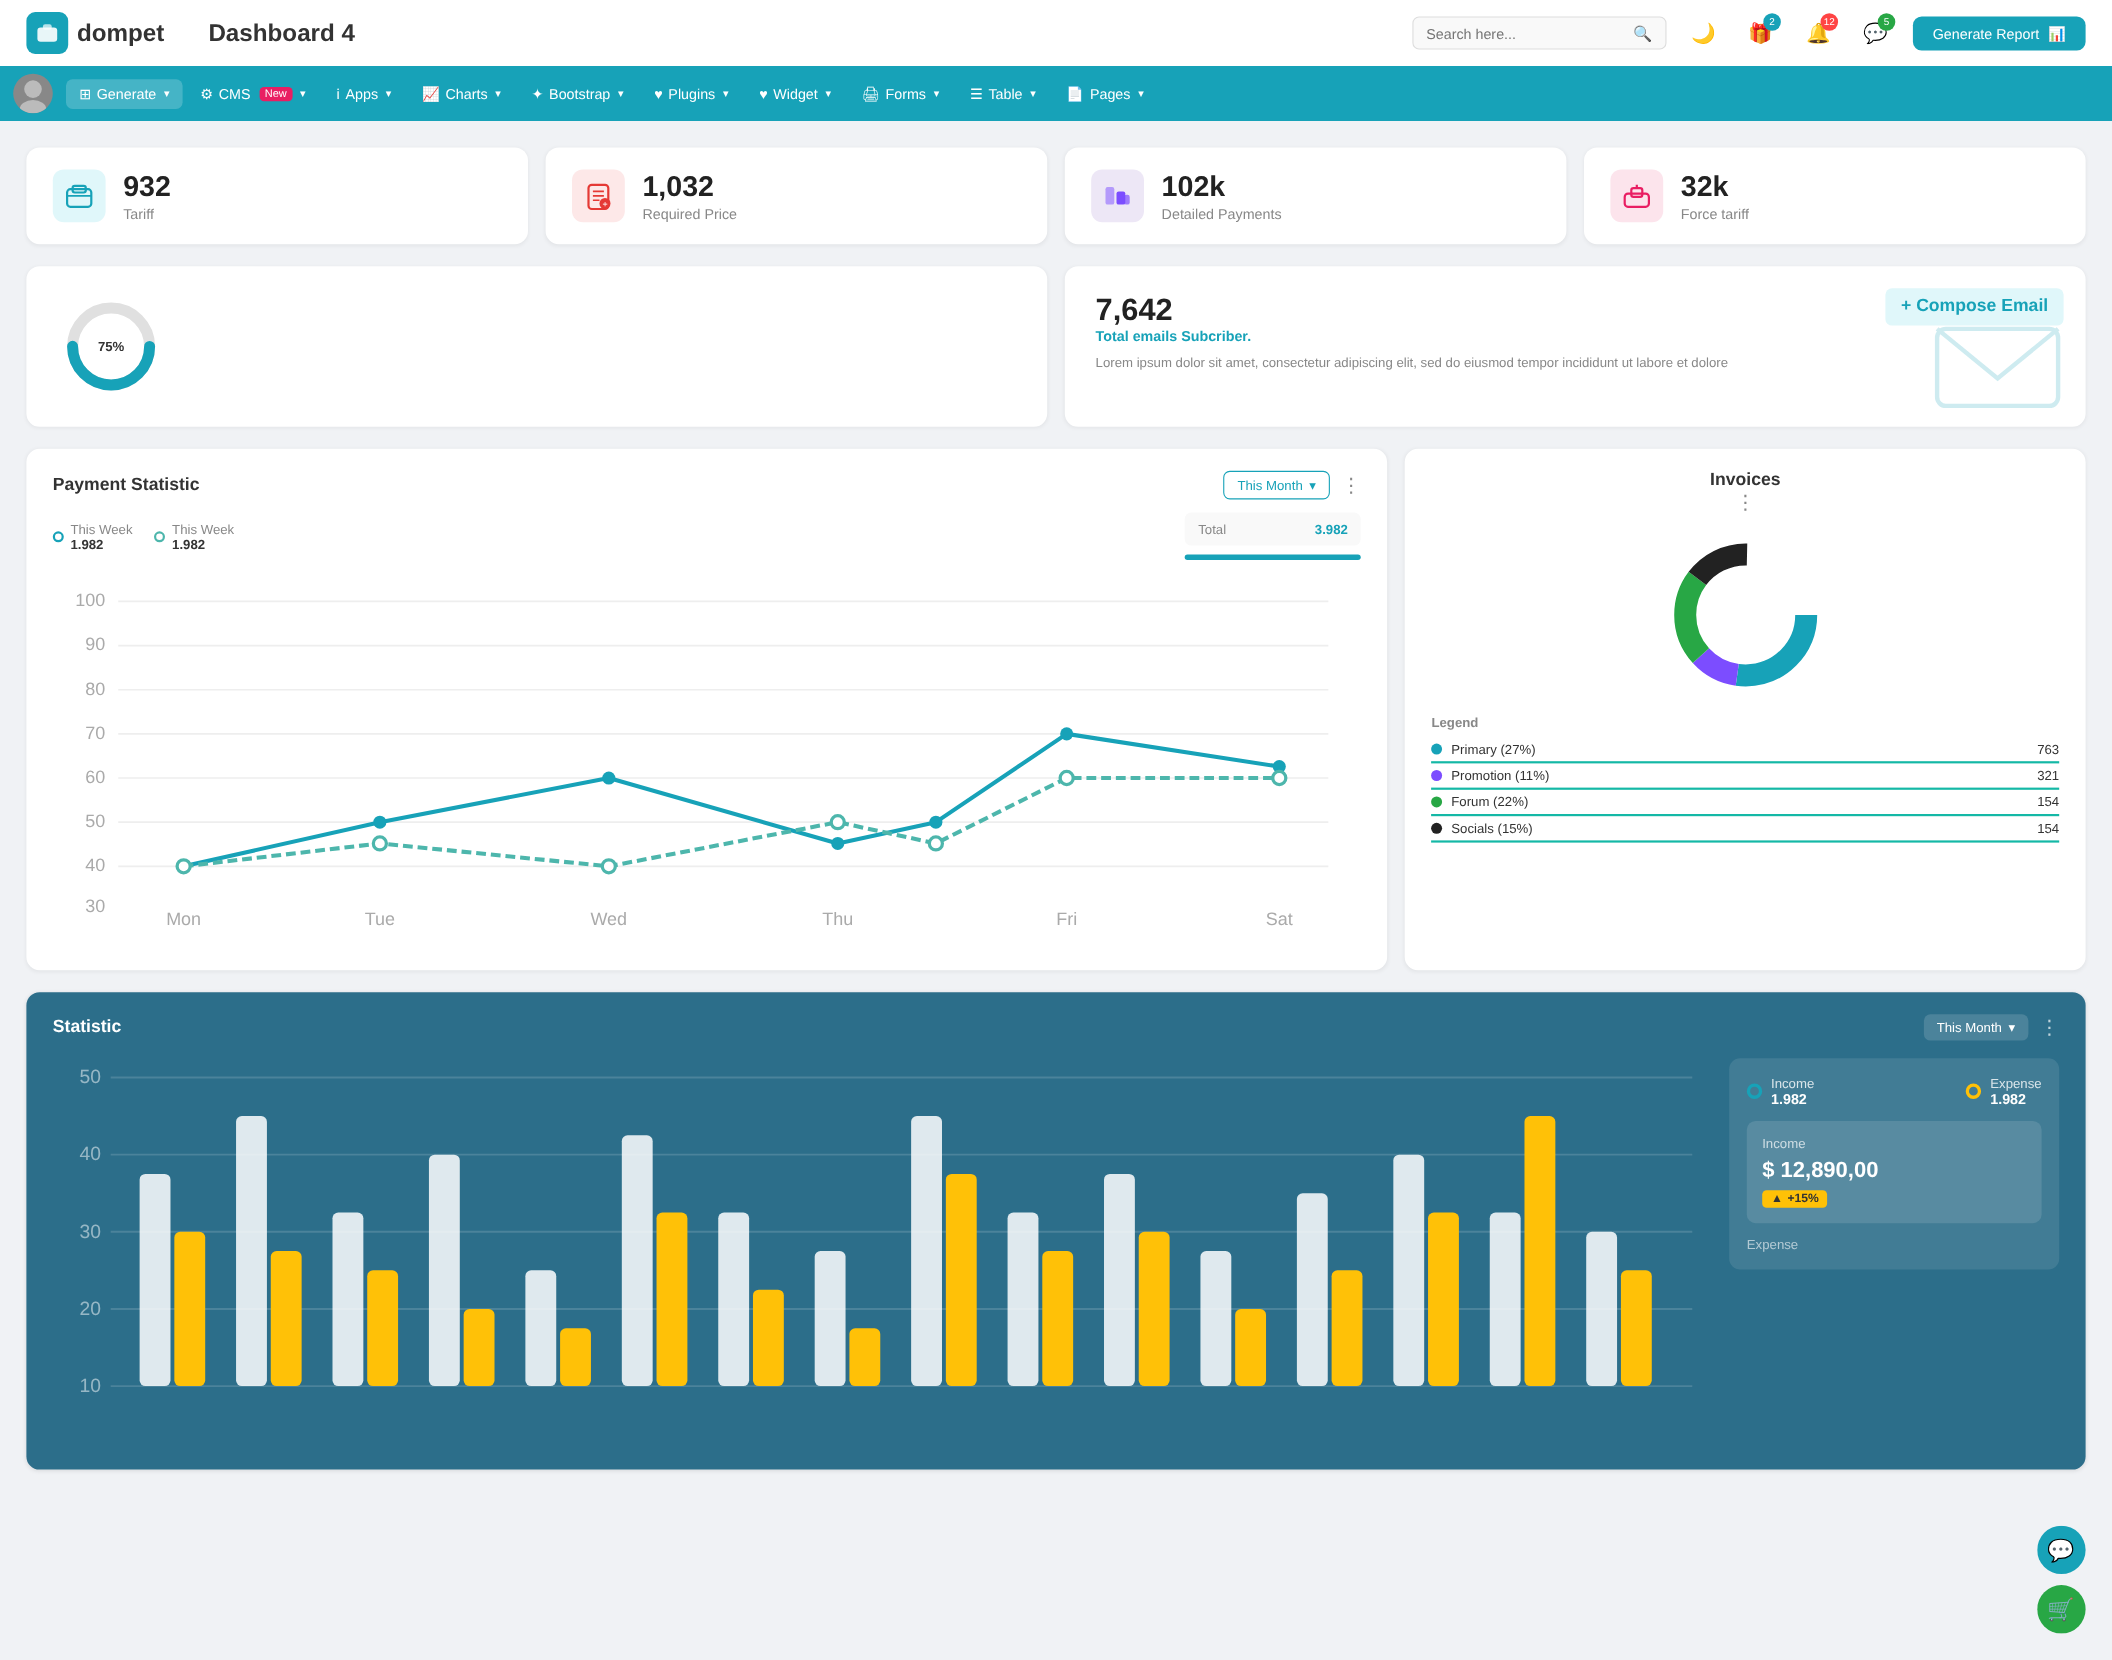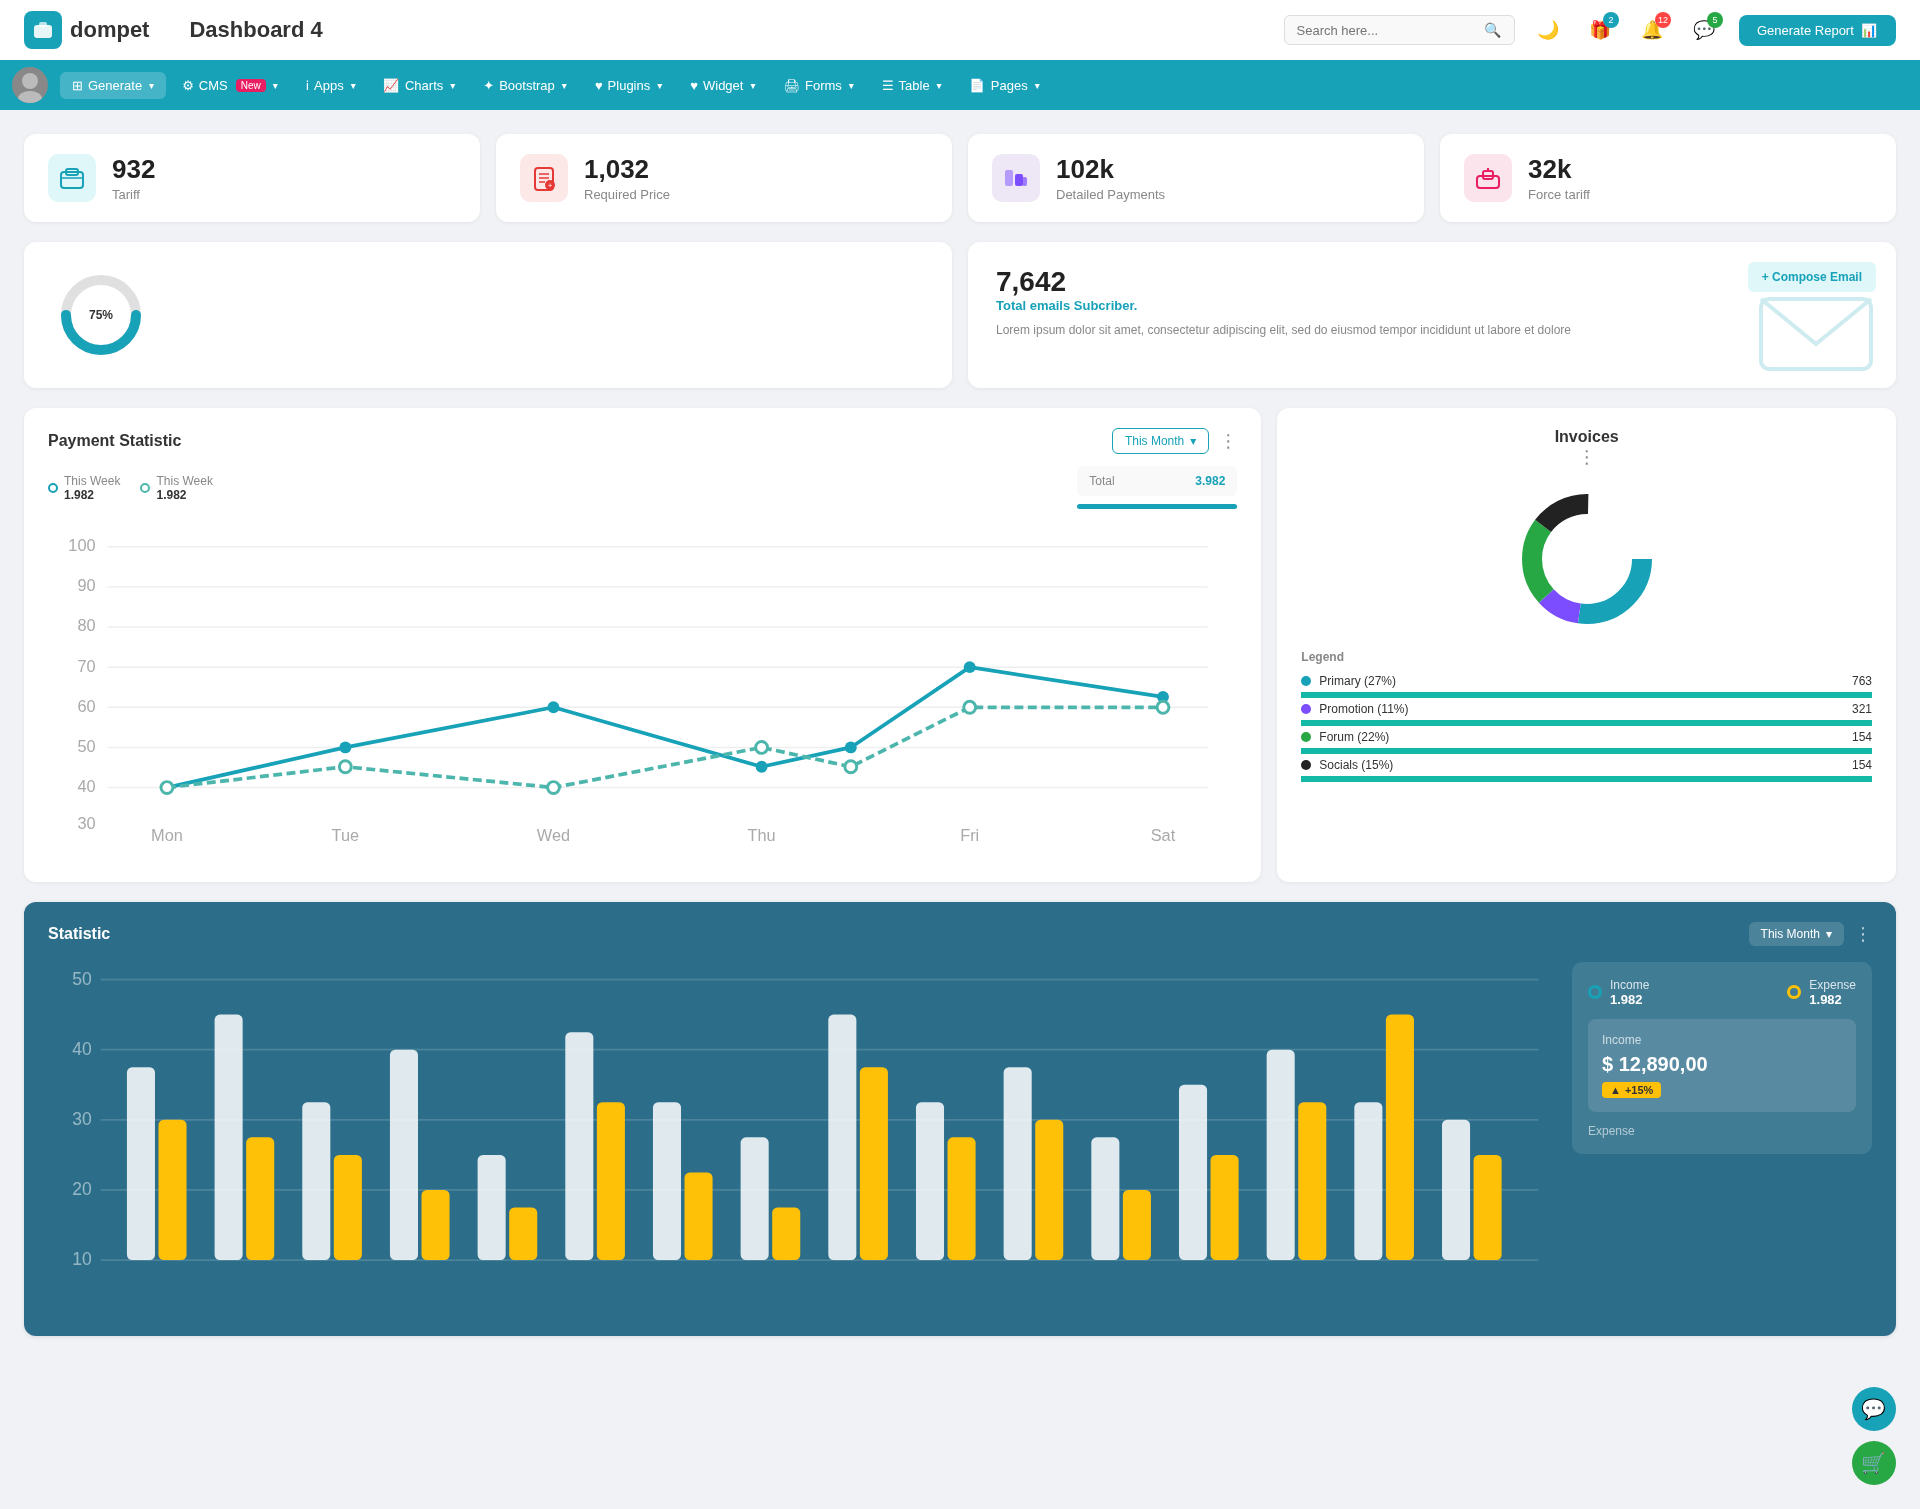--- a/index.html
+++ b/index.html
@@ -72,21 +72,21 @@
       padding: 8px 20px; cursor: pointer; font-size: 13px; }
 
     
     .email-card { background: #fff; border-radius: 12px; padding: 24px 28px;
       box-shadow: 0 1px 4px rgba(0,0,0,0.06); position: relative; overflow: hidden; }
     .email-card h2 { font-size: 28px; font-weight: 700; color: #222; }
     .email-card .subtitle { color: #17a2b8; font-size: 13px; font-weight: 600; margin-bottom: 8px; }
     .email-card .desc { font-size: 12px; color: #888; line-height: 1.5; }
     .compose-btn { position: absolute; top: 20px; right: 20px; background: #e0f7fa;
       color: #17a2b8; border: none; border-radius: 6px; padding: 8px 14px;
-      cursor: pointer; font-size: 12px; font-weight: 600; }
+      cursor: pointer; font-size: 16px; font-weight: 600; }
     .email-icon-bg { position: absolute; bottom: -10px; right: 20px;
       font-size: 80px; color: #e0f7fa; opacity: 0.7; }
 
     
     .payment-row { display: grid; grid-template-columns: 2fr 1fr; gap: 16px; margin-bottom: 20px; }
     .chart-card { background: #fff; border-radius: 12px; padding: 20px 24px;
       box-shadow: 0 1px 4px rgba(0,0,0,0.06); }
     .chart-header { display: flex; align-items: center; justify-content: space-between; margin-bottom: 12px; }
     .chart-title { font-size: 16px; font-weight: 700; }
     .chart-controls { display: flex; align-items: center; gap: 10px; }
@@ -108,21 +108,21 @@
     
     .line-chart-area { width: 100%; }
 
     
     .invoices-card { background: #fff; border-radius: 12px; padding: 20px 24px;
       box-shadow: 0 1px 4px rgba(0,0,0,0.06); }
     .invoices-header { display: flex; align-items: center; justify-content: space-between; margin-bottom: 16px; flex-direction: column; }
     .donut-chart { display: flex; justify-content: center; margin-bottom: 16px; }
     .inv-legend { font-size: 12px; }
     .inv-legend-item { display: flex; align-items: center; justify-content: space-between;
-      padding: 4px 0; border-bottom: 6px solid #14b8a6; }
+      padding: 4px 0; border-bottom: 2px solid #14b8a6; }
     .inv-legend-left { display: flex; align-items: center; gap: 8px; }
     .inv-dot { width: 10px; height: 10px; border-radius: 50%; }
 
     
     .statistic-card { background: #2c6e8a; border-radius: 12px; padding: 20px 24px;
       box-shadow: 0 1px 4px rgba(0,0,0,0.1); color: #fff; }
     .stat-header { display: flex; align-items: center; justify-content: space-between; margin-bottom: 16px; }
     .stat-title { font-size: 16px; font-weight: 700; }
     .stat-controls { display: flex; align-items: center; gap: 10px; }
     .stat-dropdown { background: rgba(255,255,255,0.15); color: #fff; border: none;

